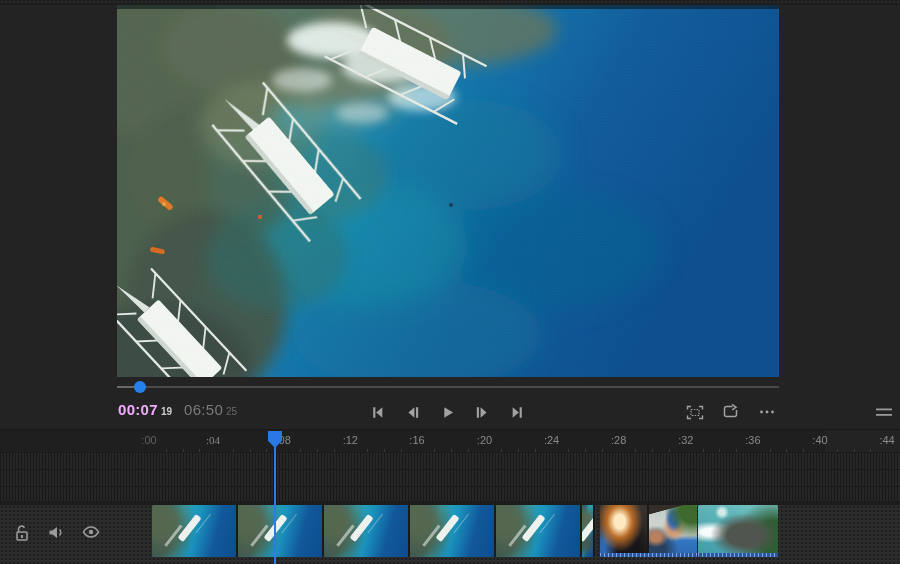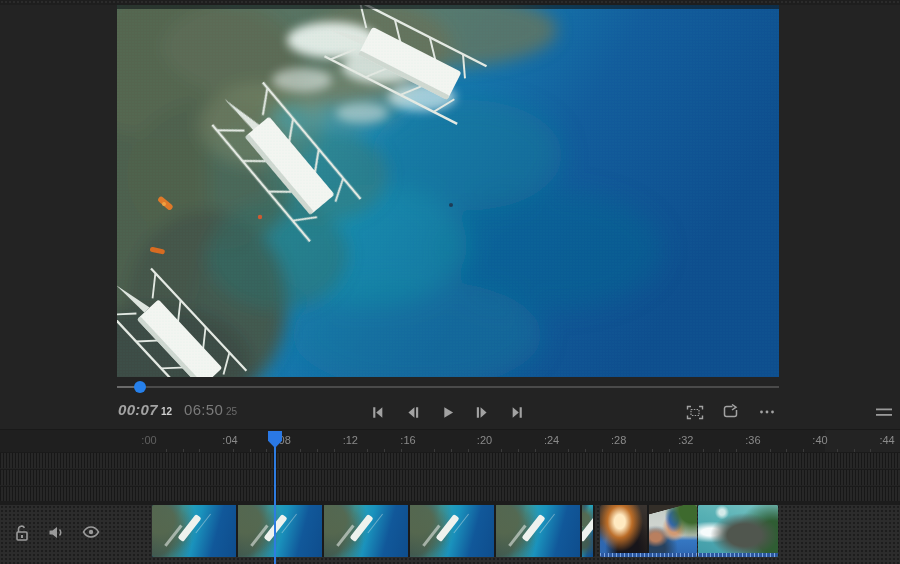--- a/index.html
+++ b/index.html
@@ -14,21 +14,21 @@
   .video-frame{position:absolute;left:117px;top:5px;width:662px;height:372px;background:#0d4d8c;overflow:hidden;}
   .video-frame svg{display:block;}
   
   .scrubber{position:absolute;left:117px;top:378px;width:662px;height:18px;cursor:pointer;}
   .scrubber .track{position:absolute;left:0;top:8px;width:100%;height:2px;background:#4a4a4a;}
   .scrubber .track-played{position:absolute;left:0;top:8px;height:2px;background:#6a6a6a;}
   .scrubber .handle{position:absolute;top:3px;width:12px;height:12px;border-radius:50%;background:#2680eb;}
   
   .transport-row{position:absolute;left:0;top:396px;width:900px;height:33px;}
   .timecode{position:absolute;left:118px;top:5px;white-space:nowrap;}
-  .tc-cur{font-size:15px;font-weight:bold;color:#a3a3a3;letter-spacing:0.3px;font-style:italic;}
+  .tc-cur{font-size:15px;font-weight:bold;color:#f0abfc;letter-spacing:0.3px;}
   .tc-cur-f{font-size:10px;font-weight:bold;color:#cfcfcf;margin-left:3px;}
   .tc-dur{font-size:15px;color:#7a7a7a;margin-left:12px;letter-spacing:0.3px;}
   .tc-dur-f{font-size:10px;color:#6b6b6b;margin-left:3px;}
   .tbtn{position:absolute;top:398px;width:28px;height:28px;display:flex;align-items:center;justify-content:center;
         background:none;border:none;padding:0;cursor:pointer;}
   
   .tl-sep{position:absolute;left:0;top:429px;width:900px;height:1px;background:#191919;}
   .ruler{position:absolute;left:0;top:430px;width:825px;height:22px;background:#1f1f1f;cursor:pointer;}
   .ruler-label{position:absolute;top:4px;transform:translateX(-50%);font-size:11px;color:#8a8a8a;}
   .ruler-tick{position:absolute;bottom:0;width:1px;height:3px;background:#3b3b3b;}
@@ -184,21 +184,21 @@
   </div>
 
   <div class="scrubber">
     <div class="track"></div>
     <div class="track-played" id="scrub-played" style="width: 23px;"></div>
     <div class="handle" id="scrub-handle" style="left: 17px;"></div>
   </div>
 
   <div class="transport-row">
     <div class="timecode">
-      <span class="tc-cur">00:07</span><span class="tc-cur-f">12</span><span class="tc-dur">06:50</span><span class="tc-dur-f">25</span>
+      <span class="tc-cur">00:07</span><span class="tc-cur-f">19</span><span class="tc-dur">06:50</span><span class="tc-dur-f">25</span>
     </div>
   </div>
 
   <button class="tbtn" style="left:363px">
     <svg width="15" height="15" viewBox="0 0 14 14">
         <path fill="#a2a2a2" d="M3 2h2v10H3zM11.5 2 5.8 7l5.7 5z"></path>
       </svg>
   </button>
   <button class="tbtn" style="left:398px">
     <svg width="15" height="15" viewBox="0 0 14 14">
@@ -248,24 +248,24 @@
   <button class="tbtn" style="left:870px">
     <svg width="16" height="9" viewBox="0 0 16 9">
       <rect x="0" y="0.5" width="16" height="1.8" fill="#9a9a9a"></rect>
         <rect x="0" y="6" width="16" height="1.8" fill="#9a9a9a"></rect>
     </svg>
   </button>
 
   <div class="tl-sep"></div>
   <div class="ruler" id="ruler">
       <span class="ruler-label" style="left: 149px; opacity: 0.6;">:00</span>
-      <span class="ruler-label" style="left: 230px;">:04</span>
+      <span class="ruler-label" style="left: 213px; font-family: Liberation Serif, serif;">:04</span>
       <span class="ruler-label" style="left: 283.2px;">:08</span>
       <span class="ruler-label" style="left: 350.3px;">:12</span>
-      <span class="ruler-label" style="left: 408px;">:16</span>
+      <span class="ruler-label" style="left: 417px;">:16</span>
       <span class="ruler-label" style="left: 484.5px;">:20</span>
       <span class="ruler-label" style="left: 551.6px;">:24</span>
       <span class="ruler-label" style="left: 618.7px;">:28</span>
       <span class="ruler-label" style="left: 685.8px;">:32</span>
       <span class="ruler-label" style="left: 752.9px;">:36</span>
       <span class="ruler-label" style="left: 820px;">:40</span>
       <span class="ruler-label" style="left: 887.1px;">:44</span>
       <span class="ruler-tick" style="left: 165.775px;"></span>
       <span class="ruler-tick" style="left: 182.55px;"></span>
       <span class="ruler-tick" style="left: 199.325px;"></span>

